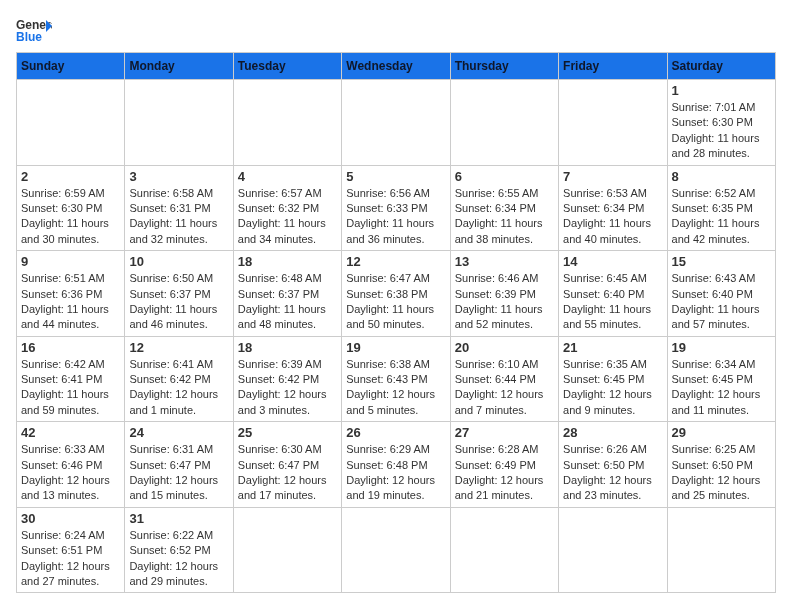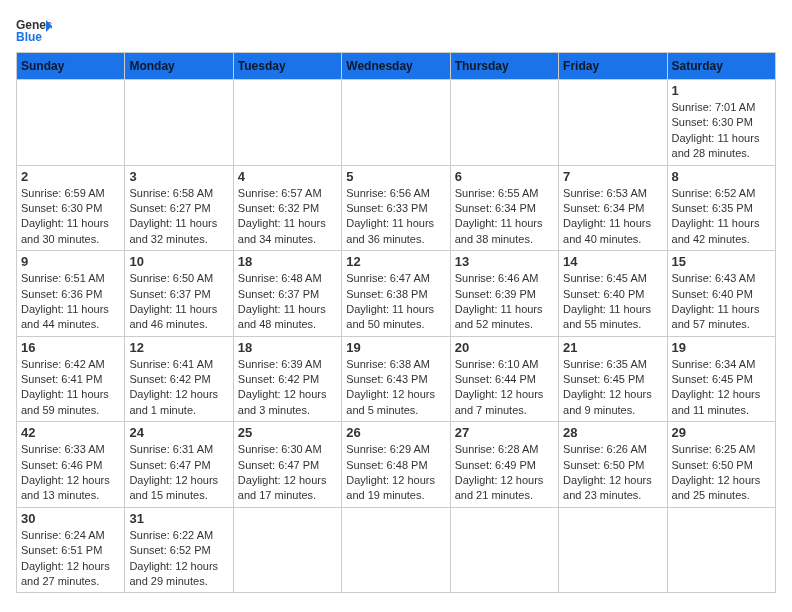--- a/index.html
+++ b/index.html
@@ -124,21 +124,21 @@
         <td>
           <span class="day-number">2</span>
           <div class="cell-info">Sunrise: 6:59 AM
 Sunset: 6:30 PM
 Daylight: 11 hours
 and 30 minutes.</div>
         </td>
         <td>
           <span class="day-number">3</span>
           <div class="cell-info">Sunrise: 6:58 AM
-Sunset: 6:27 PM
+Sunset: 6:31 PM
 Daylight: 11 hours
 and 32 minutes.</div>
         </td>
         <td>
           <span class="day-number">4</span>
           <div class="cell-info">Sunrise: 6:57 AM
 Sunset: 6:32 PM
 Daylight: 11 hours
 and 34 minutes.</div>
         </td>

